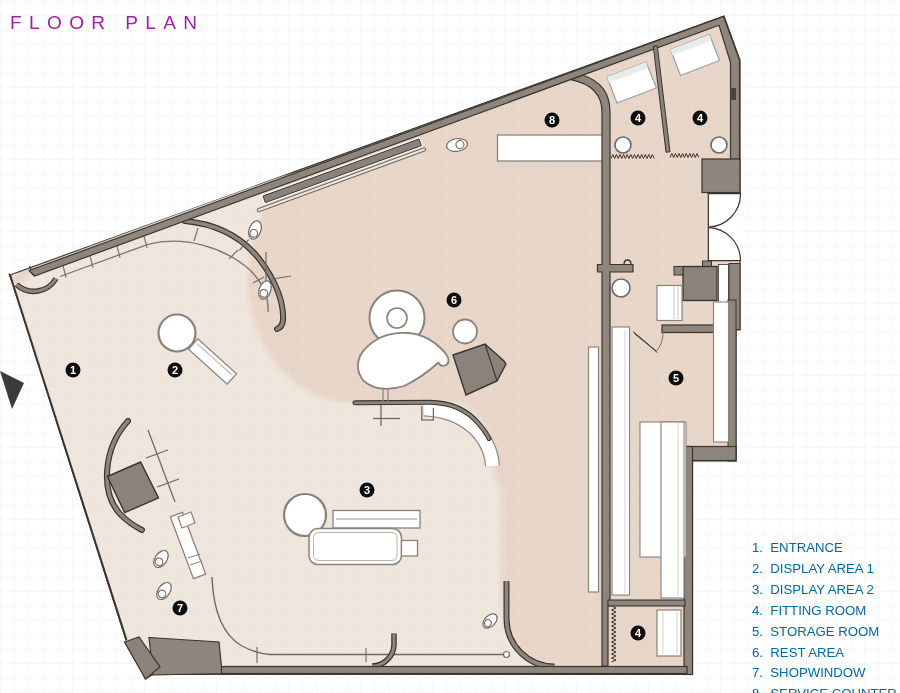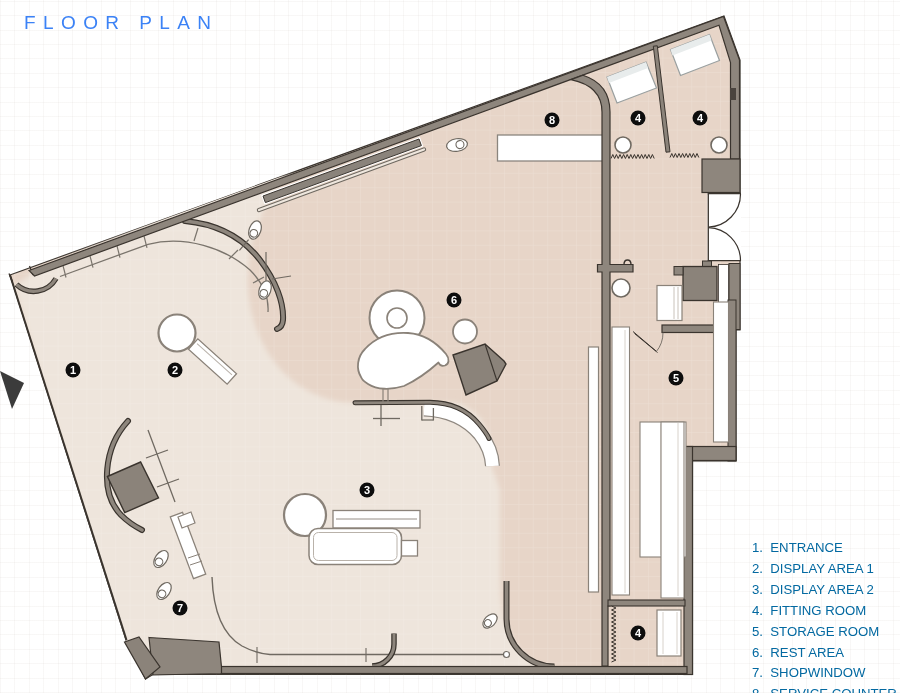--- a/index.html
+++ b/index.html
@@ -2,21 +2,21 @@
 <html><head>
 <meta charset="utf-8">
 <style>
 html,body{margin:0;padding:0;}
 body{width:900px;height:693px;position:relative;overflow:hidden;
 font-family:"Liberation Sans", sans-serif;
 background:
  repeating-linear-gradient(0deg, rgba(195,185,178,.11) 0 1px, transparent 1px 14.4px),
  repeating-linear-gradient(90deg, rgba(195,185,178,.11) 0 1px, transparent 1px 14.4px),
  #ffffff;}
-#title{position:absolute;left:24px;top:12px;font-size:19px;letter-spacing:7.4px;color:#3b82f6;}
+#title{position:absolute;left:10px;top:12px;font-size:19px;letter-spacing:7.4px;color:#a21caf;}
 #legend{position:absolute;left:752px;top:538px;font-size:13.2px;line-height:20.9px;color:#0369a1;white-space:nowrap;}
 svg{position:absolute;left:0;top:0;}
 </style>
 </head>
 <body>
 
 <div id="title">FLOOR PLAN</div>
 
 <svg width="900" height="693" viewBox="0 0 900 693">
 <defs>

